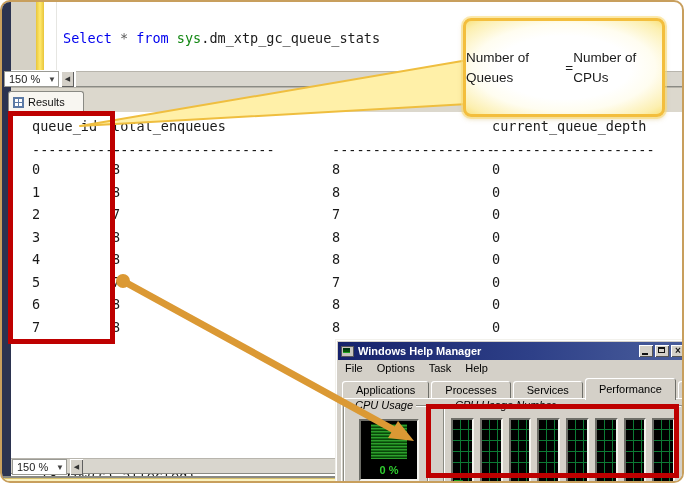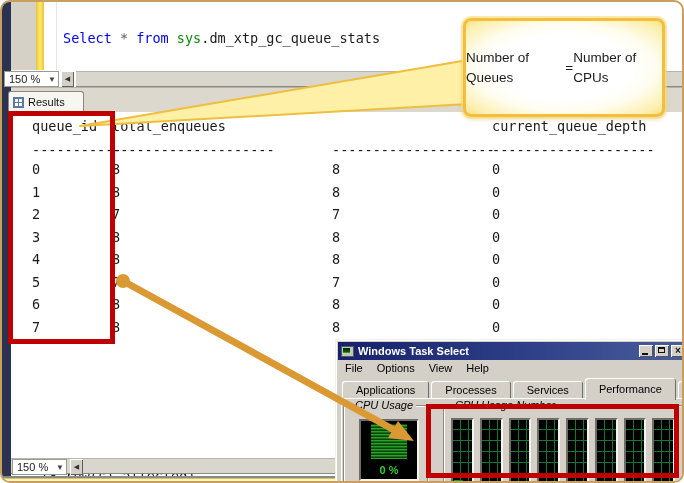--- a/index.html
+++ b/index.html
@@ -199,31 +199,31 @@
 
   <div class="abs callout">
     <div>Number of Queues</div>
     <div>=</div>
     <div>Number of CPUs</div>
   </div>
 
   <div class="abs tm">
     <div class="abs tm-title">
       <span class="tm-icon"></span>
-      <span>Windows Task Select</span>
+      <span>Windows Help Manager</span>
       <span class="tm-btns">
         <span class="tm-btn glyph-min"></span>
         <span class="tm-btn glyph-max"></span>
         <span class="tm-btn glyph-close">×</span>
       </span>
     </div>
     <div class="abs tm-menu" id="tm-menu">
         <span>File</span>
         <span>Options</span>
-        <span>View</span>
+        <span>Task</span>
         <span>Help</span>
       </div>
     <div class="abs tm-tabs" id="tm-tabs">
         <span class="tm-tab">Applications</span>
         <span class="tm-tab">Processes</span>
         <span class="tm-tab">Services</span>
         <span class="tm-tab active">Performance</span>
         <span class="tm-tab">Networking</span>
       </div>
     <div class="abs tm-content">

